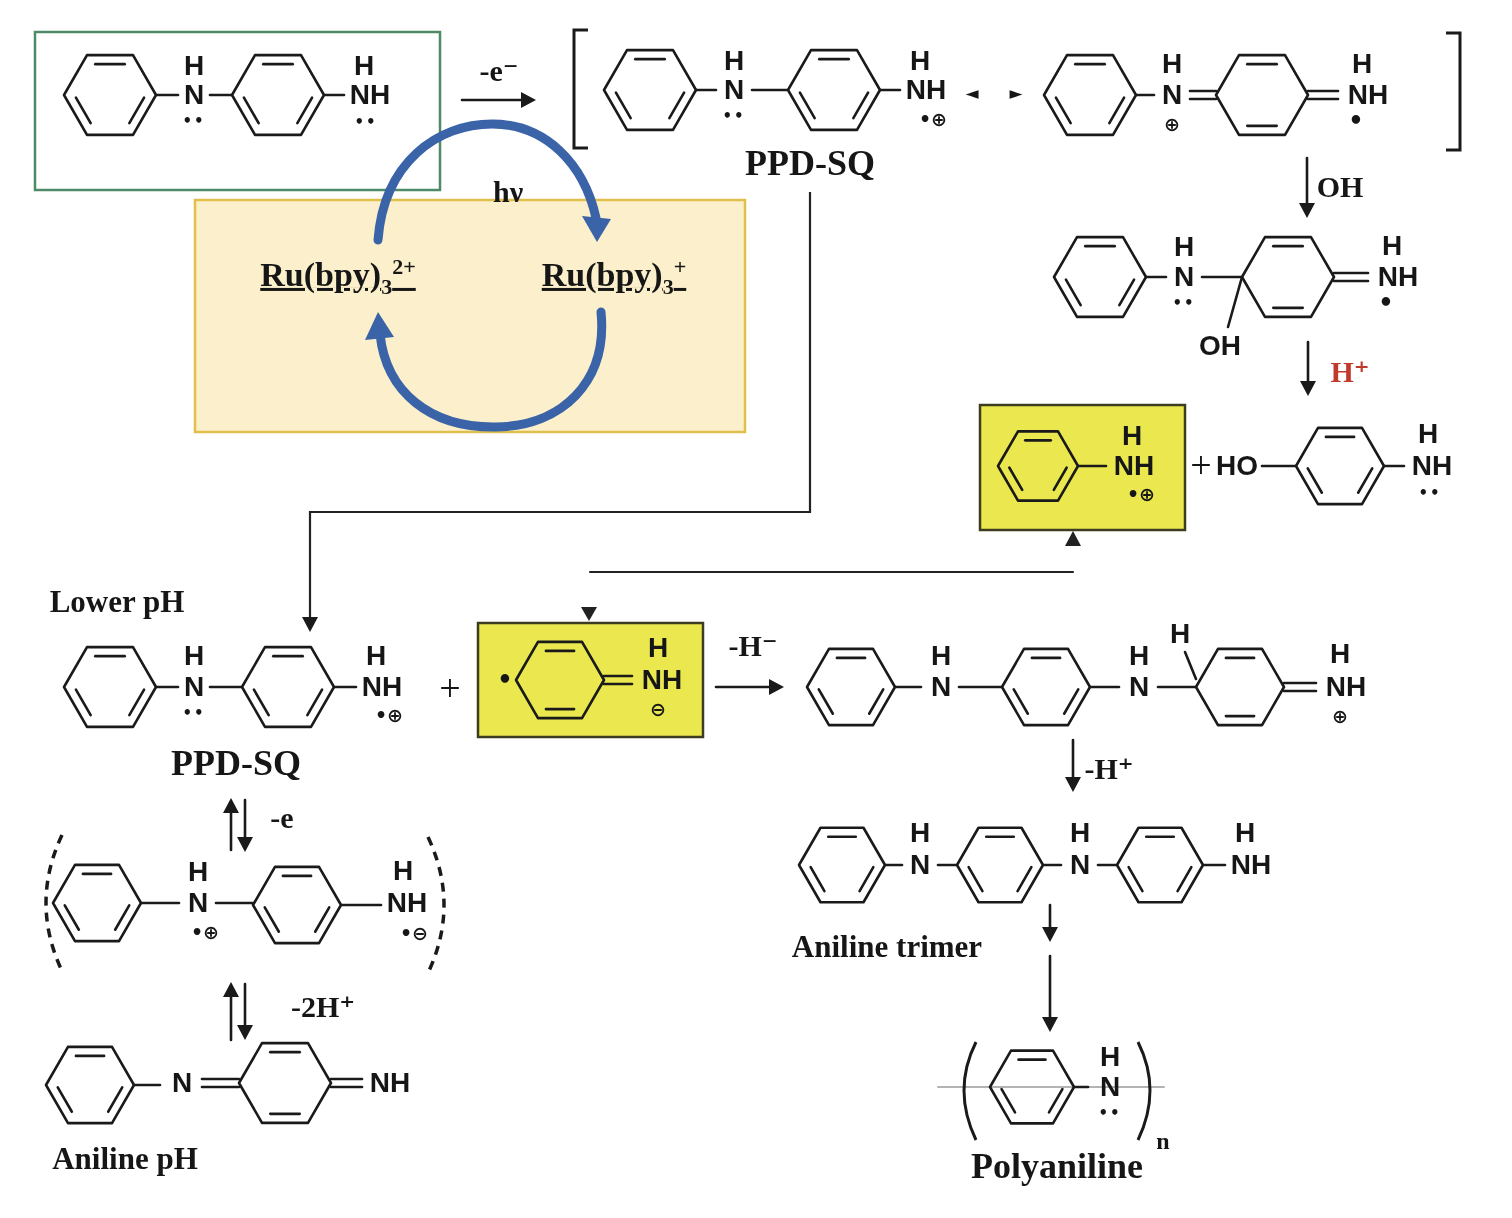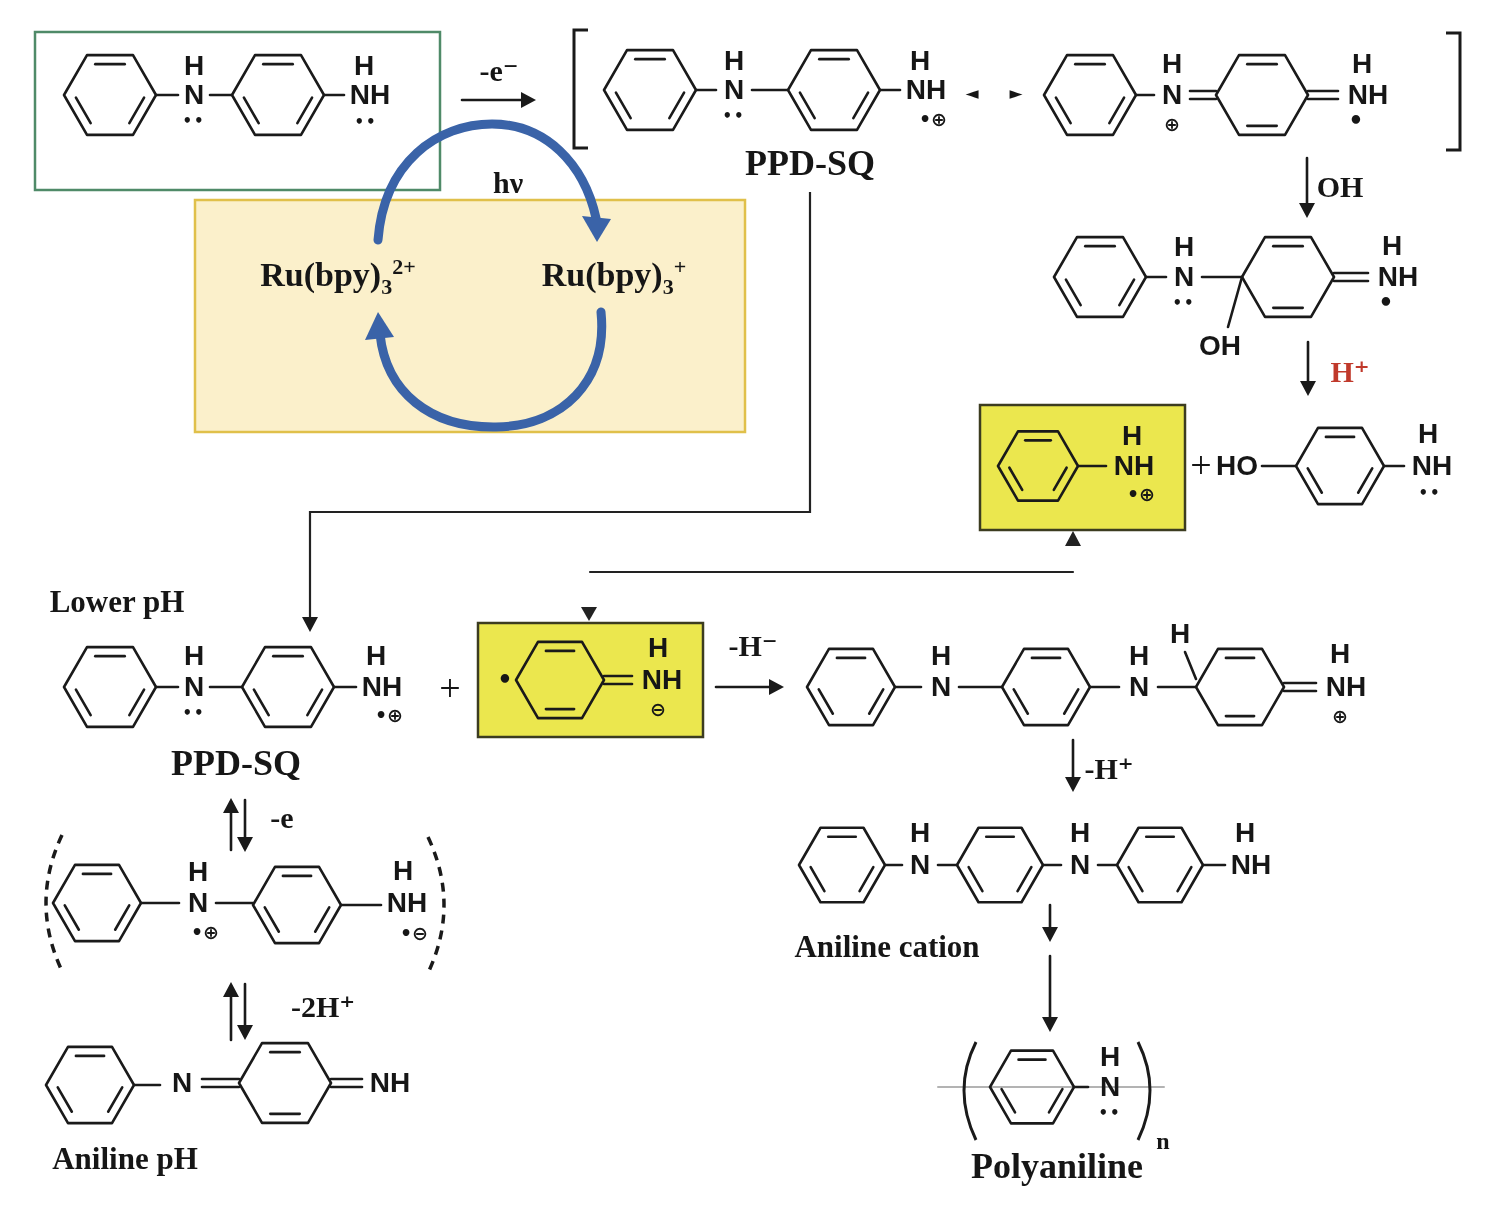--- a/index.html
+++ b/index.html
@@ -10,21 +10,21 @@
   .at {font:700 28px "Liberation Sans","DejaVu Sans",sans-serif;}
   .chg{font:700 19px "DejaVu Sans",sans-serif;}
   .lp {font:700 15px "DejaVu Sans",sans-serif;letter-spacing:2px;}
   .rad{font:700 24px "DejaVu Sans",sans-serif;}
   .lab{font:700 30px "Liberation Serif","DejaVu Serif",serif;}
   .cap{font:700 31px "Liberation Serif","DejaVu Serif",serif;}
   .big{font-size:36px;}
   .plus{font:400 38px "Liberation Serif",serif;}
   .res{font:400 17px "DejaVu Sans",sans-serif;}
   .red{color:var(--hplus-red,#c0392b);}
-  .ru{position:absolute;transform:translate(-50%,-50%);font:700 34px "Liberation Serif","DejaVu Serif",serif;color:#161616;}
+  .ru{position:absolute;transform:translate(-50%,-50%);font:700 34px "Liberation Serif","DejaVu Serif",serif;color:#161616;text-decoration:underline;}
   .ru sub{font-size:22px;}
   .ru sup{font-size:22px;}
 </style>
 </head>
 <body>
 
 <div id="canvas">
 
   <svg id="scheme" width="1512" height="1218" viewBox="0 0 1512 1218">
     <g id="g-boxes">
@@ -210,28 +210,28 @@
         <path d="M1446,33 L1460,33 L1460,150 L1446,150" fill="none" stroke="#1a1a1a" stroke-width="3"></path>
         <path d="M976,1042 Q952,1090 976,1140" fill="none" stroke="#1a1a1a" stroke-width="3"></path>
         <path d="M1138,1042 Q1162,1090 1138,1140" fill="none" stroke="#1a1a1a" stroke-width="3"></path>
         <path d="M62,835 Q30,903 62,971" fill="none" stroke="#1a1a1a" stroke-width="3.5" stroke-dasharray="9 7"></path>
         <path d="M428,837 Q460,905 428,973" fill="none" stroke="#1a1a1a" stroke-width="3.5" stroke-dasharray="9 7"></path>
       </g>
   </svg>
 
   <div class="txt cap big" style="left:810px;top:163px">PPD-SQ</div>
   <div class="txt lab" style="left:499px;top:70px">-e⁻</div>
-  <div class="txt lab" style="left:508px;top:183px">hν</div>
+  <div class="txt lab" style="left:508px;top:192px">hν</div>
   <div class="txt lab" style="left:1340px;top:187px">OH</div>
   <div class="txt lab red" style="left:1350px;top:371px">H⁺</div>
   <div class="txt cap" style="left:117px;top:602px">Lower pH</div>
   <div class="txt cap big" style="left:236px;top:763px">PPD-SQ</div>
   <div class="txt lab" style="left:753px;top:645px">-H⁻</div>
   <div class="txt lab" style="left:1109px;top:768px">-H⁺</div>
-  <div class="txt cap" style="left:887px;top:947px">Aniline cation</div>
+  <div class="txt cap" style="left:887px;top:947px">Aniline trimer</div>
   <div class="txt cap big" style="left:1057px;top:1166px">Polyaniline</div>
   <div class="txt lab" style="left:282px;top:818px">-e</div>
   <div class="txt lab" style="left:323px;top:1006px">-2H⁺</div>
   <div class="txt cap" style="left:125px;top:1159px">Aniline pH</div>
   <div class="txt plus" style="left:450px;top:688px">+</div>
   <div class="txt plus" style="left:1201px;top:465px">+</div>
   <div class="txt res" style="left:972px;top:93px">◄</div>
   <div class="txt res" style="left:1016px;top:93px">►</div>
 
   <div class="ru" style="left:338px;top:277px"><span>Ru(bpy)</span><sub>3</sub><sup>2+</sup></div>

